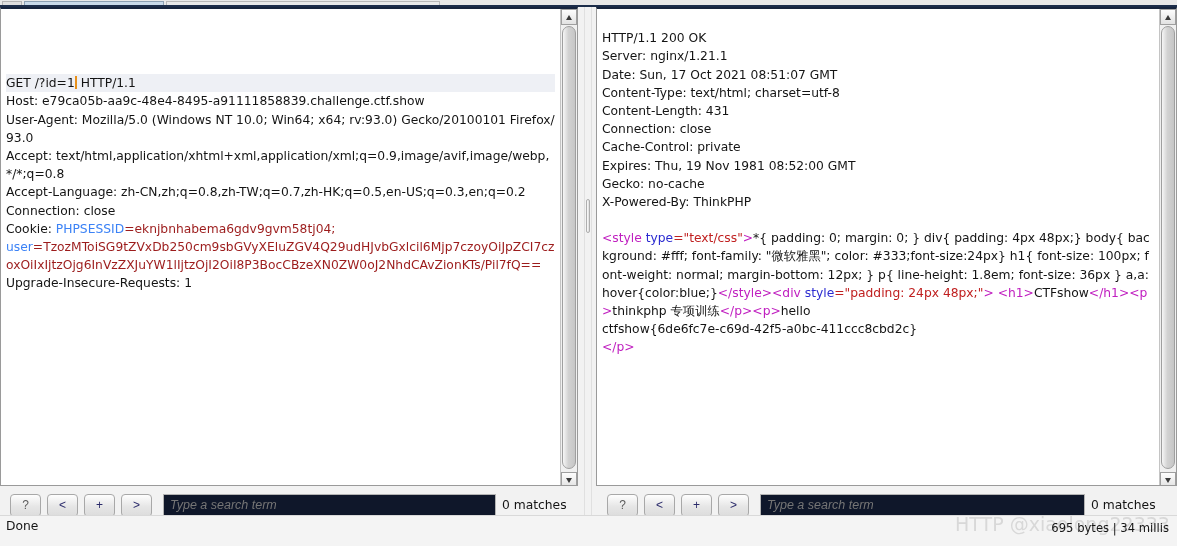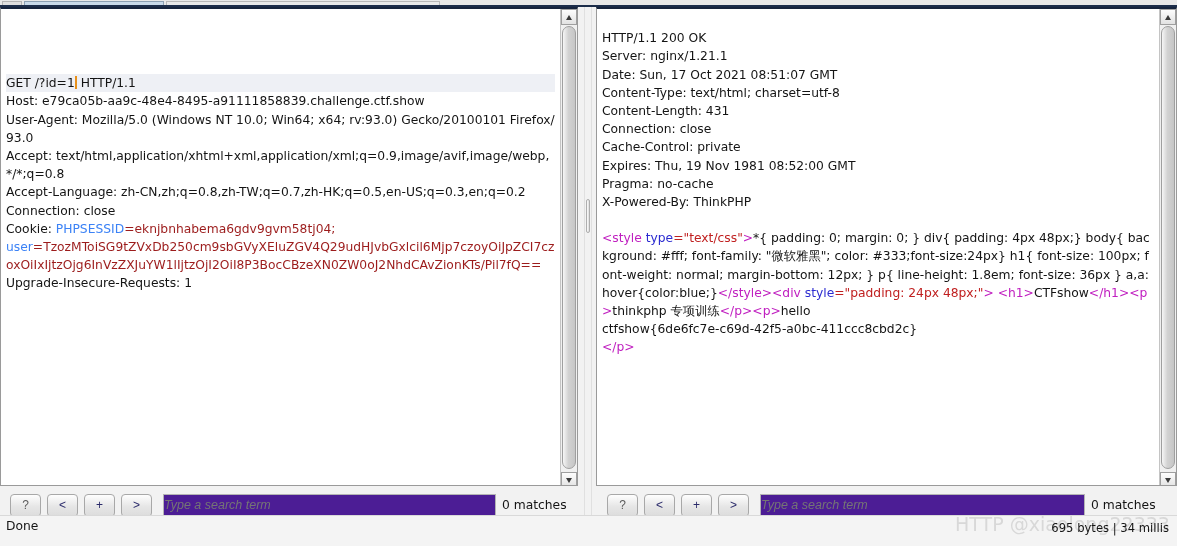--- a/index.html
+++ b/index.html
@@ -188,27 +188,27 @@
     text-align: center;
     box-sizing: border-box;
     cursor: default;
     user-select: none;
   }
   .sbtn.help { color: #5c5c5c; }
 
   .sinput {
     height: 23px;
     border: 1px solid #b4b4b4;
-    background: #4c1d95;
+    background: #0f172a;
     box-sizing: border-box;
     font-family: "Liberation Sans", sans-serif;
     font-size: 12.5px;
     font-style: italic;
     color: #9a9a9a;
-    padding: 0 0;
+    padding: 0 6px;
     line-height: 21px;
     margin-left: 5px;
     outline: none;
   }
   .pane-left .sinput { width: 333px; }
   .pane-right .sinput { width: 325px; }
 
   .matches {
     font-family: "DejaVu Sans", sans-serif;
     font-size: 12.3px;
@@ -309,21 +309,21 @@
     <div class="msgbox">
       <div class="msgtext">
 <span>HTTP/1.1 200 OK</span>
 <span>Server: nginx/1.21.1</span>
 <span>Date: Sun, 17 Oct 2021 08:51:07 GMT</span>
 <span>Content-Type: text/html; charset=utf-8</span>
 <span>Content-Length: 431</span>
 <span>Connection: close</span>
 <span>Cache-Control: private</span>
 <span>Expires: Thu, 19 Nov 1981 08:52:00 GMT</span>
-<span>Pragma: no-cache</span>
+<span>Gecko: no-cache</span>
 <span>X-Powered-By: ThinkPHP</span><span class="bodyblock"><span class="k-tag">&lt;style</span><span class="k-attr"> type</span><span class="k-val">="text/css"</span><span class="k-tag">&gt;</span><span class="k-plain">*{ padding: 0; margin: 0; } div{ padding: 4px 48px;} body{ background: #fff; font-family: "微软雅黑"; color: #333;font-size:24px} h1{ font-size: 100px; font-weight: normal; margin-bottom: 12px; } p{ line-height: 1.8em; font-size: 36px } a,a:hover{color:blue;}</span><span class="k-tag">&lt;/style&gt;</span><span class="k-tag">&lt;div</span><span class="k-attr"> style</span><span class="k-val">="padding: 24px 48px;"</span><span class="k-tag">&gt; </span><span class="k-tag">&lt;h1&gt;</span><span class="k-plain">CTFshow</span><span class="k-tag">&lt;/h1&gt;</span><span class="k-tag">&lt;p&gt;</span><span class="k-plain">thinkphp 专项训练</span><span class="k-tag">&lt;/p&gt;</span><span class="k-tag">&lt;p&gt;</span><span class="k-plain">hello
 ctfshow{6de6fc7e-c69d-42f5-a0bc-411ccc8cbd2c}</span>
 <span class="k-tag">&lt;/p&gt;</span></span></div>
 
       <div class="vscroll">
         <div class="arrow up">
             <i></i>
           </div>
         <div class="thumb"></div>
         <div class="arrow down">

